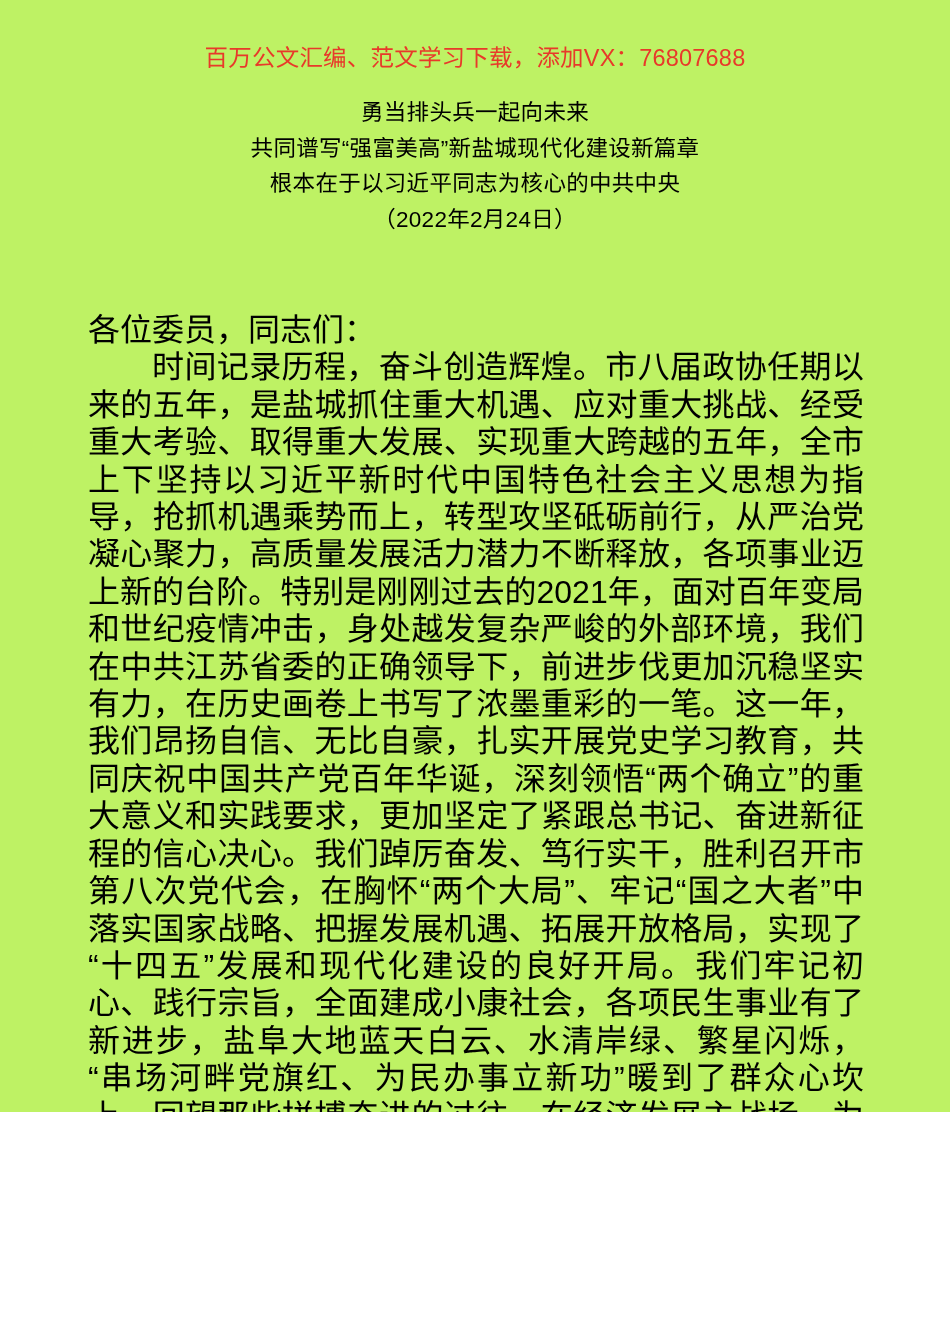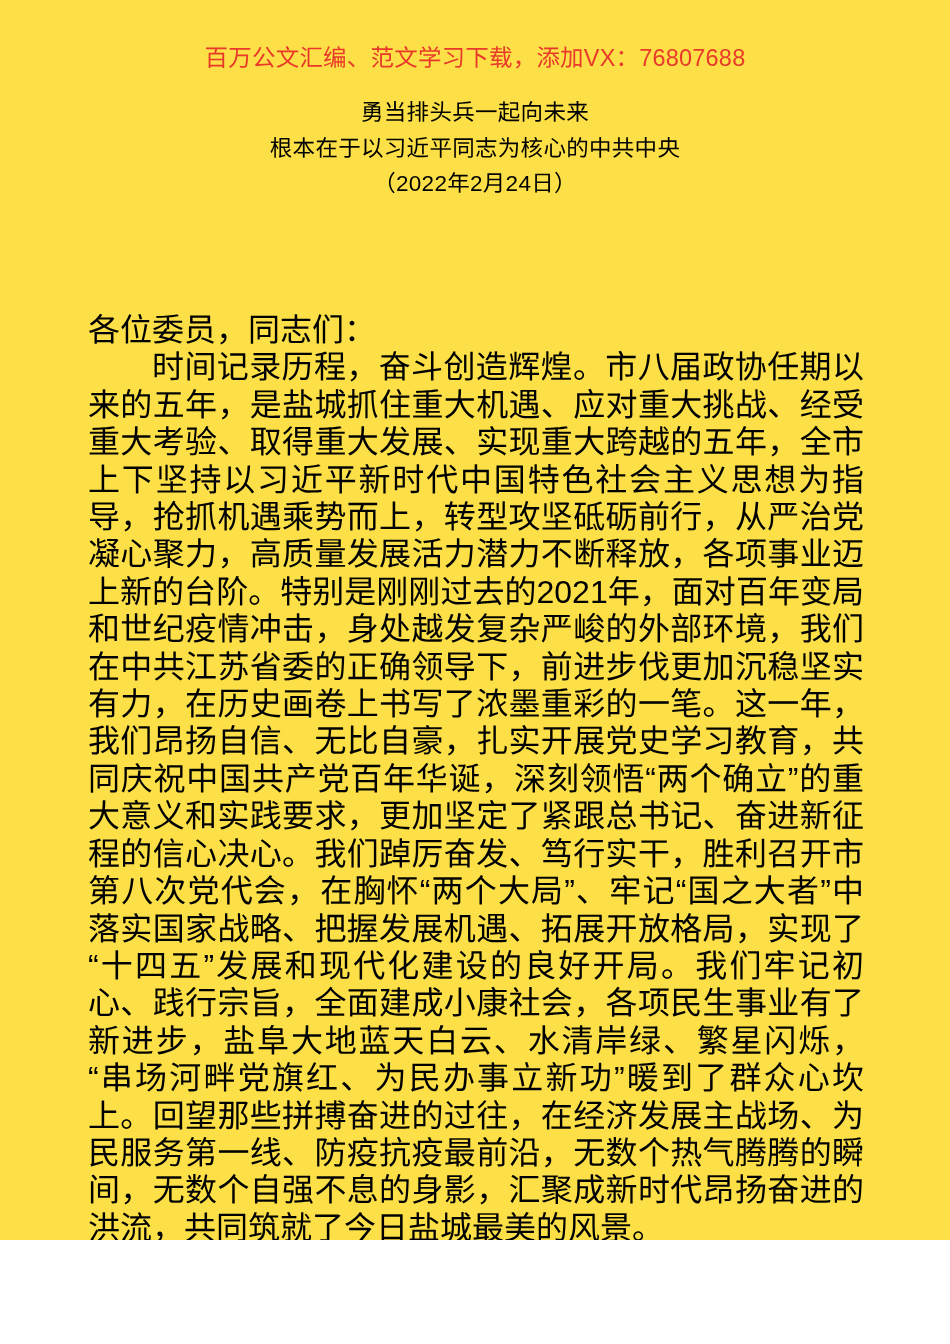--- a/index.html
+++ b/index.html
@@ -8,23 +8,23 @@
     padding: 0;
     background: #ffffff;
   }
   body {
     font-family: "Liberation Sans", "DejaVu Sans", sans-serif;
     color: #000000;
   }
   .page {
     position: relative;
     width: 950px;
-    height: 1240px;
+    height: 1112px;
     margin: 0 auto;
-    background: #fde047;
+    background: #bef264;
     overflow: hidden;
     box-sizing: border-box;
   }
 
   
   .promo-banner {
     position: absolute;
     top: 43px;
     left: 0;
     width: 950px;
@@ -103,20 +103,21 @@
 </style>
 </head>
 <body>
 
 <div class="page">
 
   <div class="promo-banner" style="color:#e8392a;">百万公文汇编、范文学习下载，添加VX：76807688</div>
 
   <div class="title-block">
     <div class="title-line">勇当排头兵一起向未来</div>
+    <div class="title-line">共同谱写“强富美高”新盐城现代化建设新篇章</div>
     <div class="title-line">根本在于以习近平同志为核心的中共中央</div>
     <div class="title-line">（2022年2月24日）</div>
   </div>
 
   <div class="body-text">
     <p class="para">各位委员，同志们：</p>
     <p class="para indent">时间记录历程，奋斗创造辉煌。市八届政协任期以来的五年，是盐城抓住重大机遇、应对重大挑战、经受重大考验、取得重大发展、实现重大跨越的五年，全市上下坚持以习近平新时代中国特色社会主义思想为指导，抢抓机遇乘势而上，转型攻坚砥砺前行，从严治党凝心聚力，高质量发展活力潜力不断释放，各项事业迈上新的台阶。特别是刚刚过去的2021年，面对百年变局和世纪疫情冲击，身处越发复杂严峻的外部环境，我们在中共江苏省委的正确领导下，前进步伐更加沉稳坚实有力，在历史画卷上书写了浓墨重彩的一笔。这一年，我们昂扬自信、无比自豪，扎实开展党史学习教育，共同庆祝中国共产党百年华诞，深刻领悟“两个确立”的重大意义和实践要求，更加坚定了紧跟总书记、奋进新征程的信心决心。我们踔厉奋发、笃行实干，胜利召开市第八次党代会，在胸怀“两个大局”、牢记“国之大者”中落实国家战略、把握发展机遇、拓展开放格局，实现了“十四五”发展和现代化建设的良好开局。我们牢记初心、践行宗旨，全面建成小康社会，各项民生事业有了新进步，盐阜大地蓝天白云、水清岸绿、繁星闪烁，“串场河畔党旗红、为民办事立新功”暖到了群众心坎上。回望那些拼搏奋进的过往，在经济发展主战场、为民服务第一线、防疫抗疫最前沿，无数个热气腾腾的瞬间，无数个自强不息的身影，汇聚成新时代昂扬奋进的洪流，共同筑就了今日盐城最美的风景。</p>
     <p class="para indent">这份实打实、沉甸甸的成绩单，根本在于以习近平同志为核心的中共中央</p>
   </div>
 

